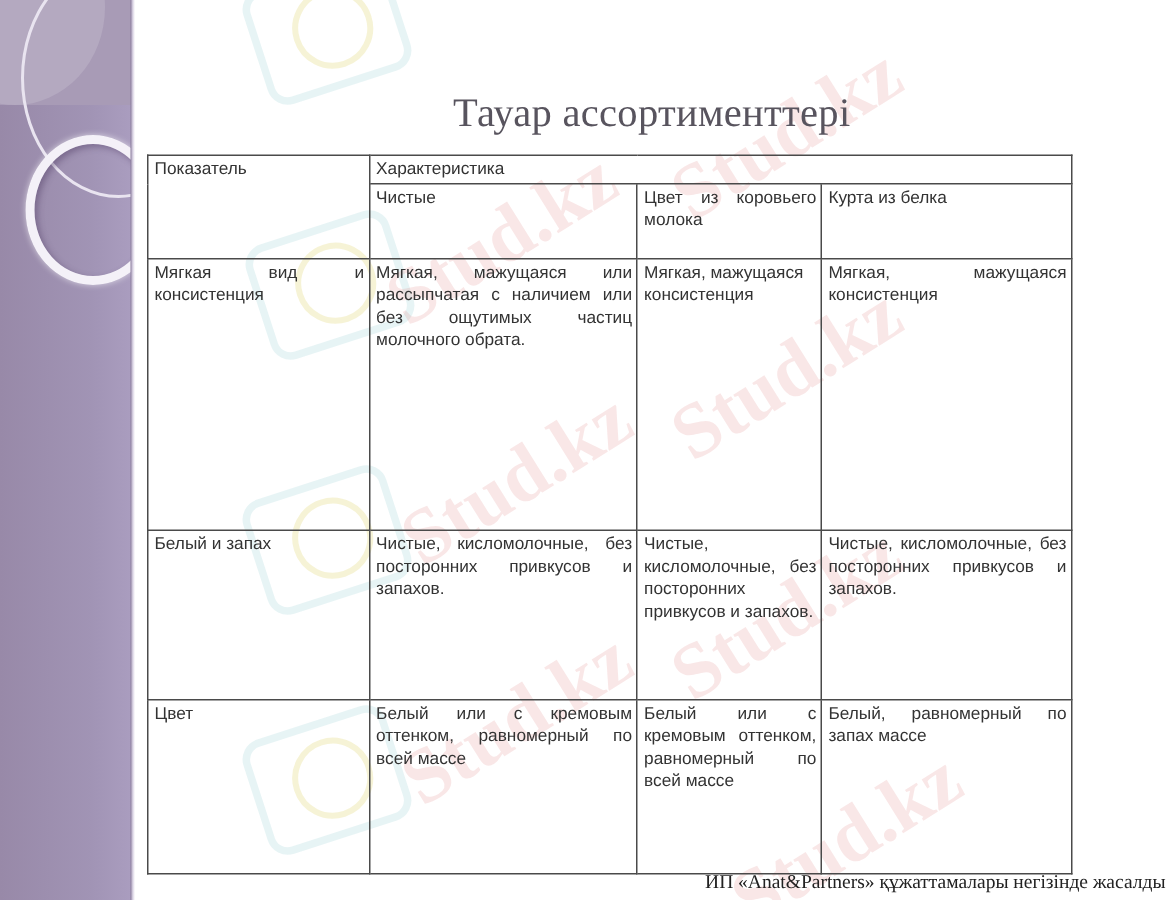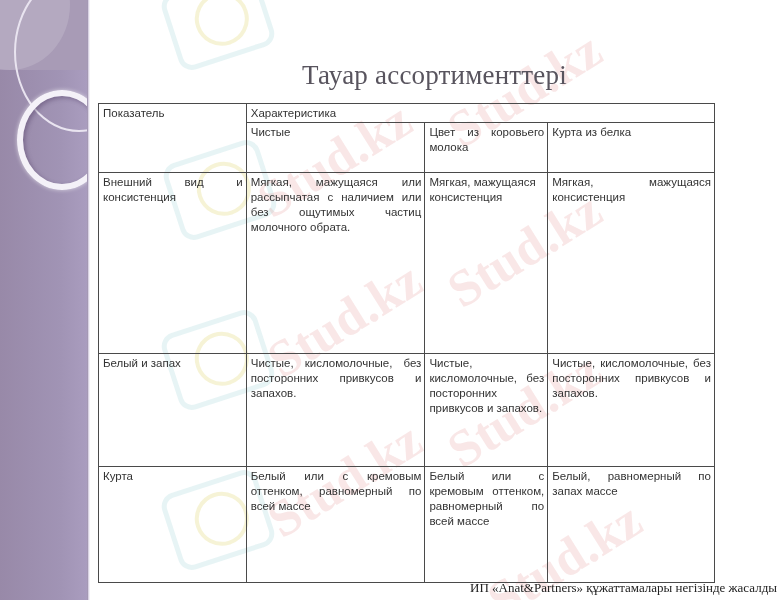--- a/index.html
+++ b/index.html
@@ -110,33 +110,33 @@
       <tr style="height:19px">
     <td rowspan="2" class="left">Показатель</td>
     <td colspan="3" class="left">Характеристика</td>
   </tr>
   <tr style="height:50px">
     <td class="left">Чистые</td>
     <td>Цвет из коровьего молока</td>
     <td class="left">Курта из белка</td>
   </tr>
   <tr style="height:181px">
-    <td>Внешний вид и консистенция</td>
+    <td>Мягкая вид и консистенция</td>
     <td>Мягкая, мажущаяся или рассыпчатая с наличием или без ощутимых частиц молочного обрата.</td>
     <td class="left">Мягкая, мажущаяся консистенция</td>
     <td>Мягкая, мажущаяся консистенция</td>
   </tr>
   <tr style="height:113px">
     <td class="left">Белый и запах</td>
     <td>Чистые, кисломолочные, без посторонних привкусов и запахов.</td>
     <td>Чистые, кисломолочные, без посторонних привкусов и запахов.</td>
     <td>Чистые, кисломолочные, без посторонних привкусов и запахов.</td>
   </tr>
   <tr style="height:116px">
-    <td class="left">Курта</td>
+    <td class="left">Цвет</td>
     <td>Белый или с кремовым оттенком, равномерный по всей массе</td>
     <td>Белый или с кремовым оттенком, равномерный по всей массе</td>
     <td>Белый, равномерный по запах массе</td>
   </tr>
 </tbody>
   </table>
 
 <div class="footer">ИП «Anat&amp;Partners» құжаттамалары негізінде жасалды</div>
 
 </body></html>

